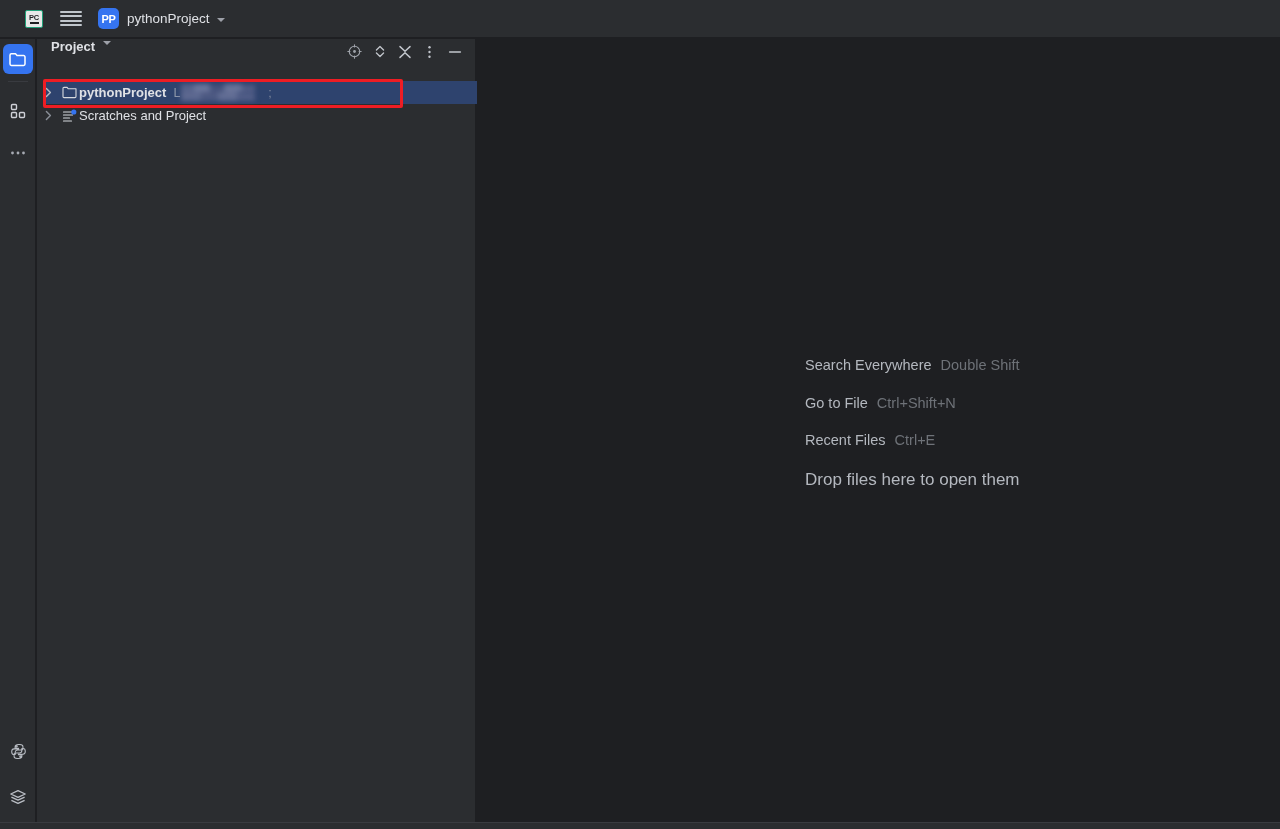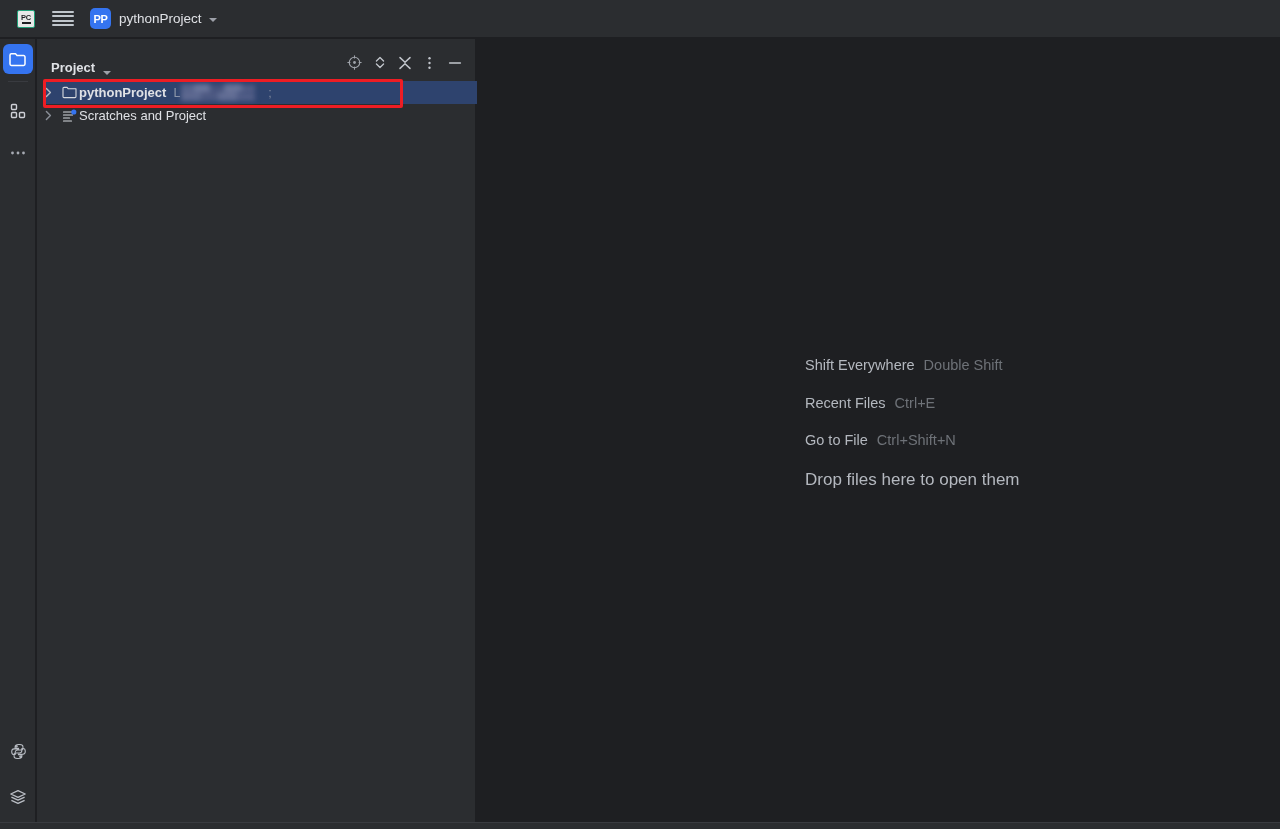--- a/index.html
+++ b/index.html
@@ -12,21 +12,21 @@
   }
 
   
   #titlebar {
     position: absolute; left: 0; top: 0; width: 1280px; height: 38px;
     background: #2b2d30;
     border-bottom: 1px solid #1e1f22;
     display: flex; align-items: center;
   }
   #app-logo {
-    width: 18px; height: 18px; margin-left: 17px;
+    width: 18px; height: 18px; margin-left: 25px;
     border: 1.5px solid #21a179; border-radius: 2px;
     background: #e8e8e8;
     display: flex; flex-direction: column; align-items: center; justify-content: center;
   }
   #app-logo .pc { font-size: 7.5px; font-weight: bold; color: #1e1f22; line-height: 7px; letter-spacing: -.2px; }
   #app-logo .bar { width: 9px; height: 2px; background: #1e1f22; margin-top: 1px; }
 
   #hamburger { width: 22px; height: 22px; margin-left: 17px; display: flex; flex-direction: column; justify-content: center; gap: 2.4px; cursor: pointer; }
   #hamburger i { display: block; height: 2px; background: #c0c6cc; border-radius: 1px; }
 
@@ -55,21 +55,21 @@
   #act-more { margin-top: 12px; }
   .act-divider { width: 20px; height: 1px; background: #393b40; margin: 7px auto 0; }
   #act-bottom { position: absolute; bottom: 10px; left: 0; width: 36px; }
   #act-python { margin-bottom: 16px; }
 
   
   #toolwindow {
     position: absolute; left: 37px; top: 39px; width: 439px; height: 783px;
     background: #2b2d30; border-right: 1px solid #1e1f22;
   }
-  #tw-header { height: 36px; display: flex; align-items: flex-end; padding: 0 8px 0 14px; }
+  #tw-header { height: 36px; display: flex; align-items: flex-start; padding: 0 8px 0 14px; }
   #tw-title { color: #dfe1e5; font-size: 13px; font-weight: bold; }
   #tw-title-chev { width: 0; height: 0; margin-left: 8px; margin-top: 2px;
     border-left: 4px solid transparent; border-right: 4px solid transparent; border-top: 4px solid #9da0a8; }
   #tw-actions { margin-left: auto; display: flex; align-items: center; gap: 0px; }
   .tw-act { width: 25px; height: 25px; display: flex; align-items: center; justify-content: center; border-radius: 4px; cursor: pointer; }
 
   
   #tree { position: absolute; left: 0; top: 42px; width: 439px; }
   .tree-row { position: relative; height: 23px; display: flex; align-items: center; cursor: pointer; }
   .tree-arrow { width: 22px; display: flex; align-items: center; justify-content: center; flex: 0 0 22px; }
@@ -264,34 +264,34 @@
 
   </div>
 </div>
 
 <div id="red-box"></div>
 
 <div id="editor">
   <div id="hints">
 
     <div class="hint-row">
-      <span class="hint-action">Shift Everywhere</span>
+      <span class="hint-action">Search Everywhere</span>
       <span class="hint-key">Double Shift</span>
+    </div>
+
+    <div class="hint-row">
+      <span class="hint-action">Go to File</span>
+      <span class="hint-key">Ctrl+Shift+N</span>
     </div>
 
     <div class="hint-row">
       <span class="hint-action">Recent Files</span>
       <span class="hint-key">Ctrl+E</span>
     </div>
 
-    <div class="hint-row">
-      <span class="hint-action">Go to File</span>
-      <span class="hint-key">Ctrl+Shift+N</span>
-    </div>
-
 
     <div class="hint-row">
       <span id="hint-drop">Drop files here to open them</span>
     </div>
 
   </div>
 </div>
 
 <div id="bottom-divider"></div>
 <div id="statusbar"></div>

